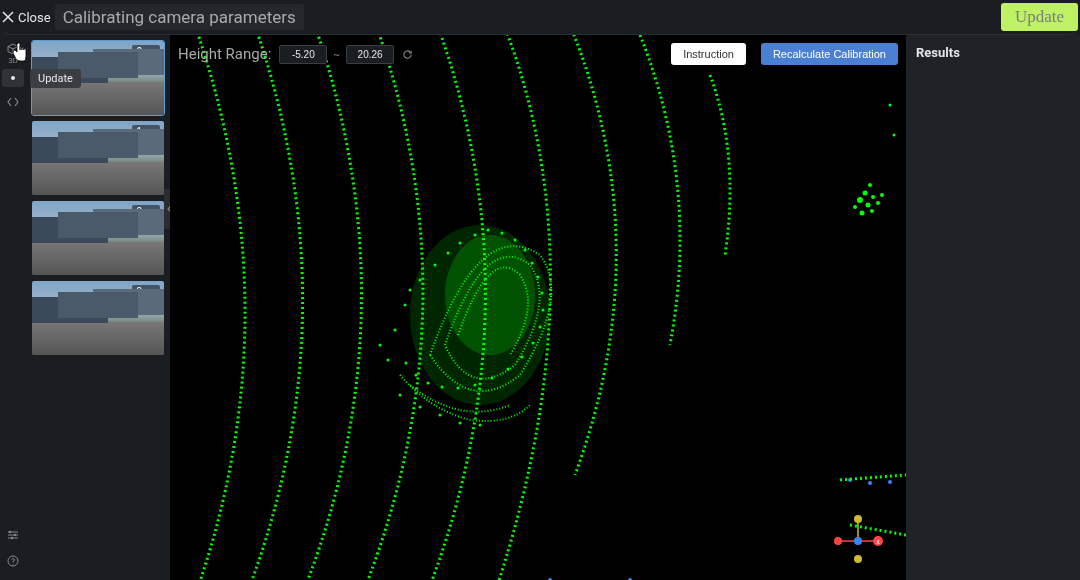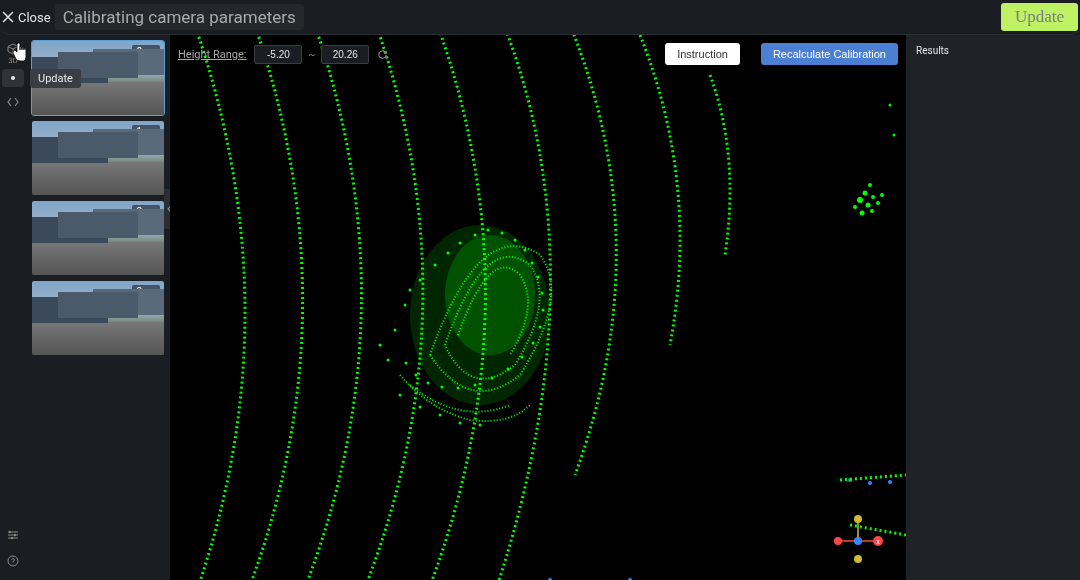--- a/index.html
+++ b/index.html
@@ -164,42 +164,42 @@
       align-items: center;
       z-index: 10;
     }
     .height-range {
       display: flex;
       align-items: center;
       gap: 6px;
       font-size: 10px;
       color: #ccc;
     }
-    .range-label { font-size: 11px; color: #aaa; margin-right: 2px; display:flex; flex-direction:column;text-decoration:underline;}
+    .range-label { font-size: 15px; color: #aaa; margin-right: 2px; display:flex; flex-direction:column;}
     .range-input {
       background: #1a1d21;
       border: 1px solid #3a3d41;
       color: #e4e6ea;
       width: 48px;
       padding: 3px 0;
       font-size: 10px;
       border-radius: 2px;
       text-align: center;
     }
     .range-sep { color: #888; }
     .refresh-icon {
       width: 14px; height: 14px;
       cursor: pointer;
       color: #888;
       display:flex; align-items:center; justify-content:center;
     }
     .top-right-controls {
       margin-left: auto;
       display: flex;
-      gap: 8px;
+      gap: 2px;
       justify-content: center;
     }
     .btn {
       padding: 5px 12px;
       border-radius: 3px;
       font-size: 11px;
       cursor: pointer;
       border: none;
     }
     .btn-secondary {
@@ -217,23 +217,23 @@
       right: 20px;
       width: 56px;
       height: 56px;
     }
     .results-panel {
       width: 174px;
       background: #1f2226;
       padding: 10px;
     }
     .results-title {
-      font-size: 10px;
-      color: #e4e6ea;
-      font-weight: 400;
+      font-size: 13px;
+      color: #e4e6ea;
+      font-weight: 700;
     }
     .pointcloud-svg {
       position: absolute;
       top: 0; left: 0;
       width: 100%;
       height: 100%;
     }
     
     .thumb::before {
       content: '';

